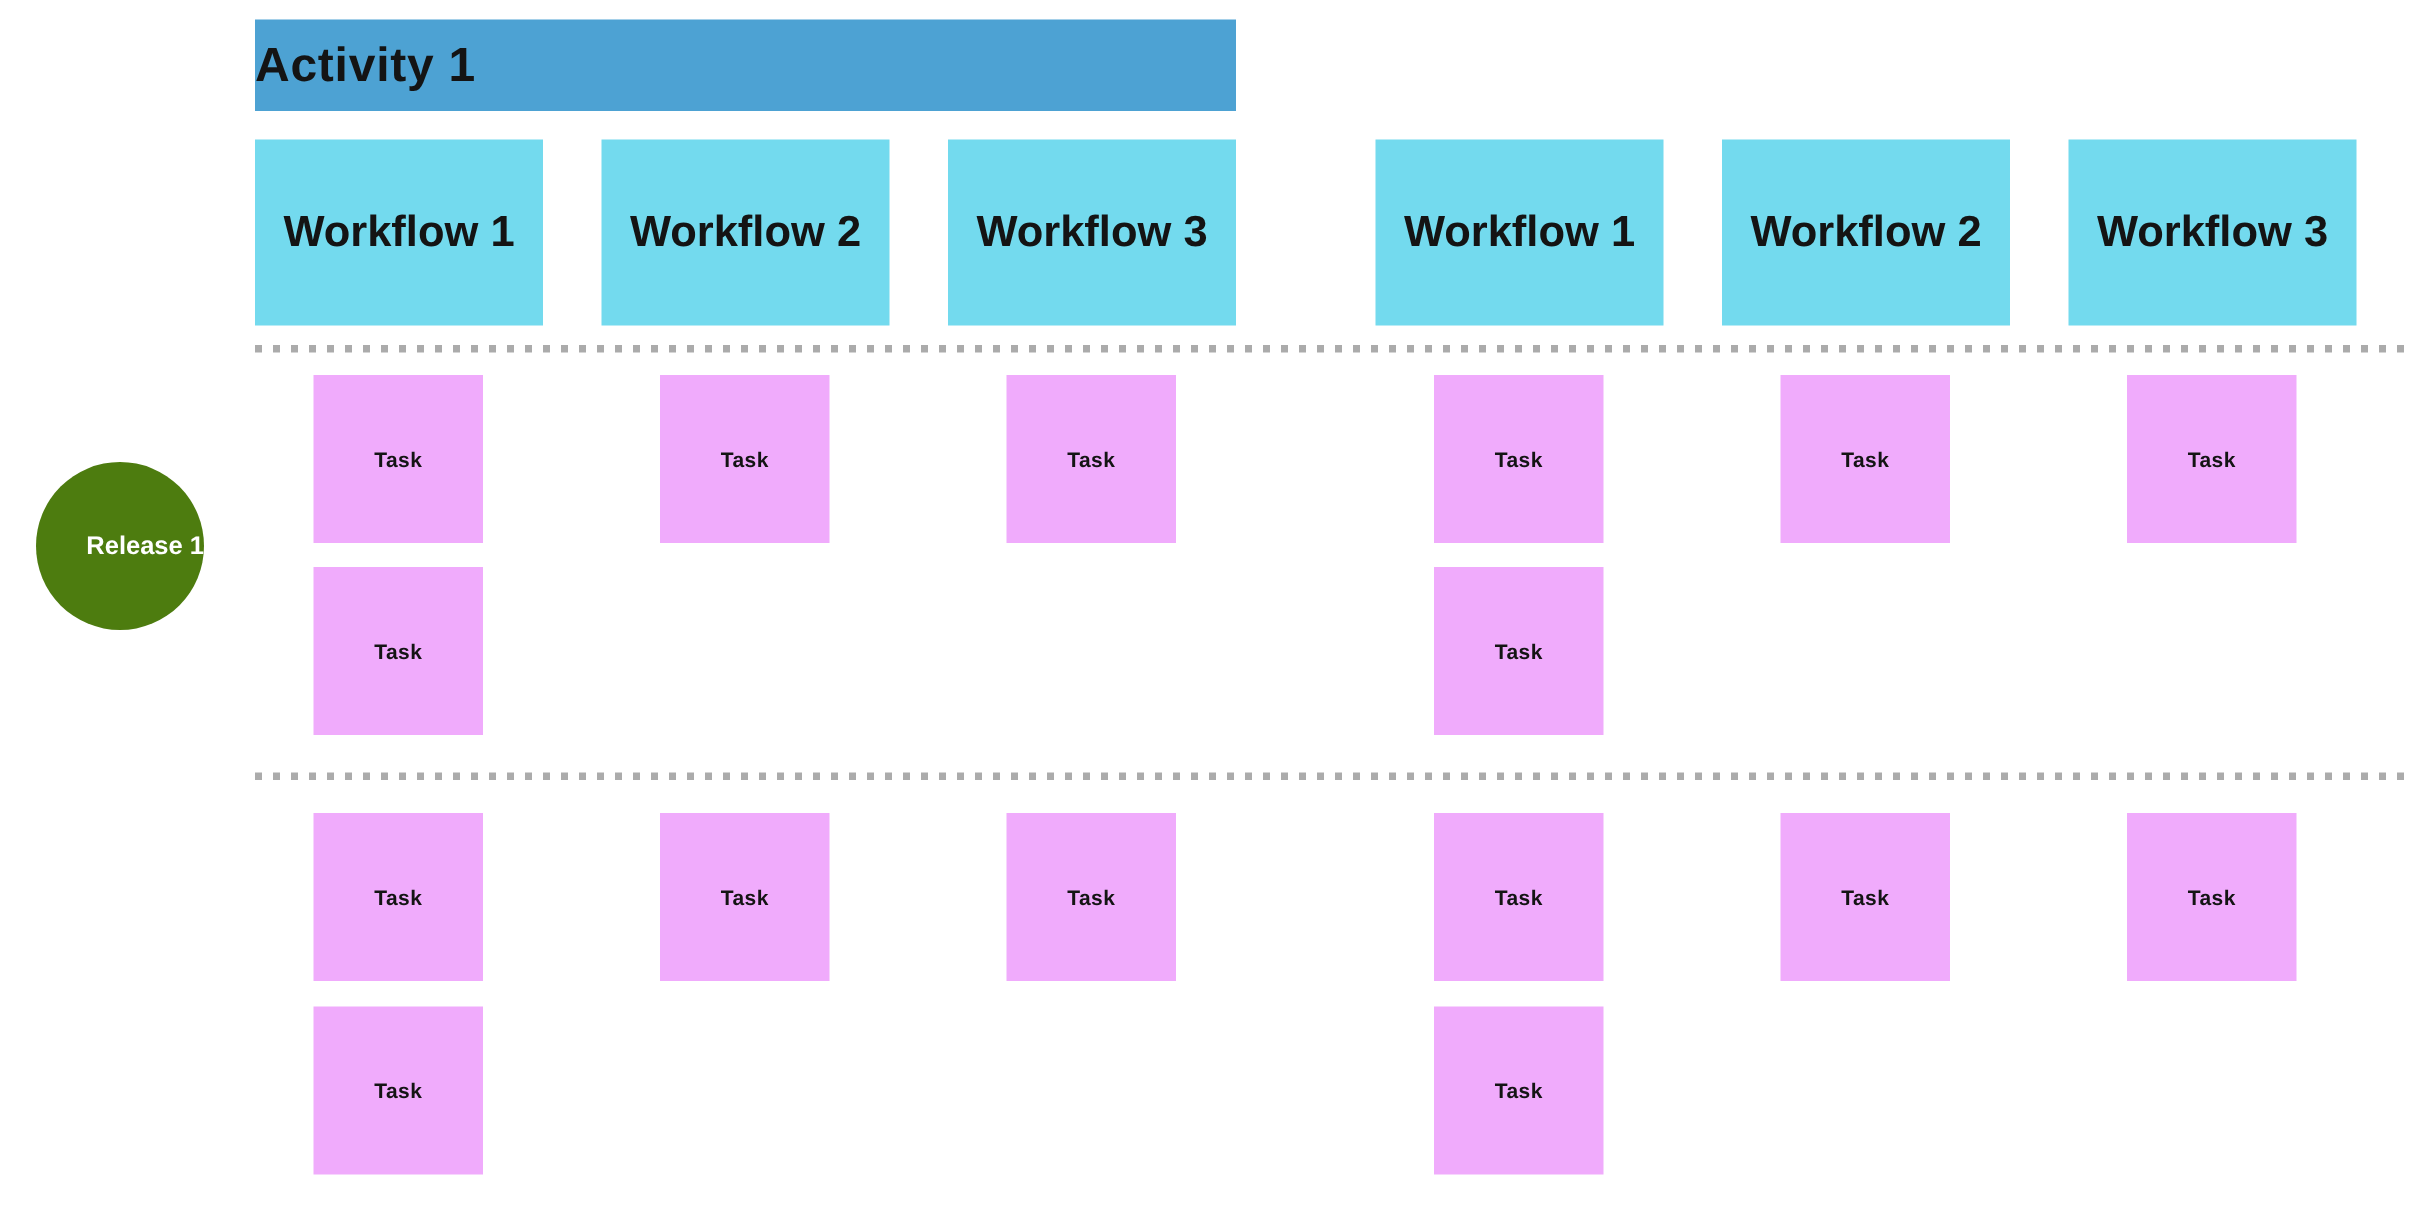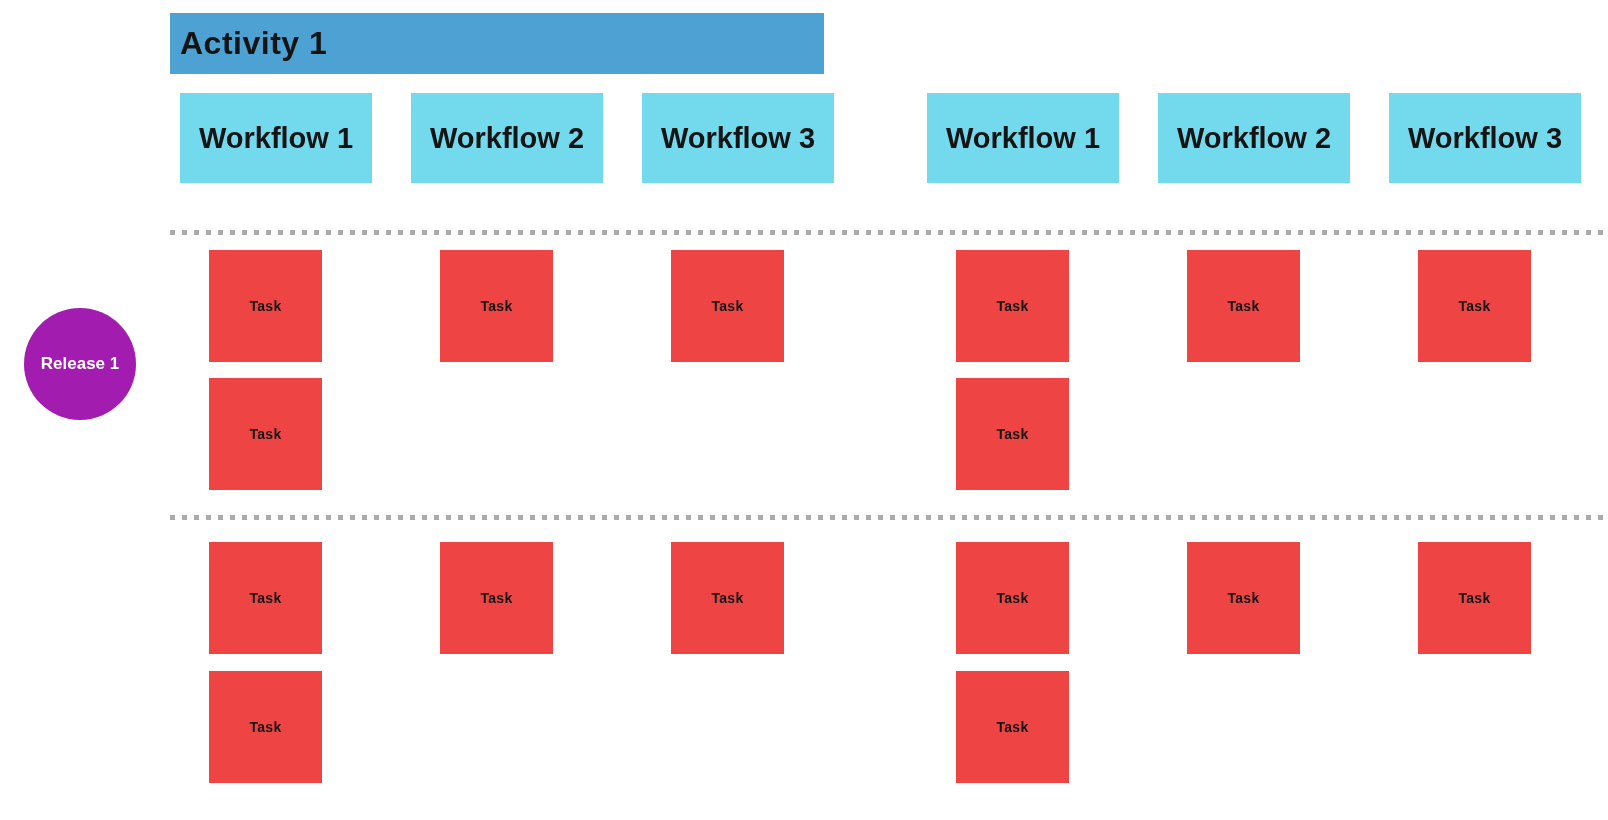--- a/index.html
+++ b/index.html
@@ -18,43 +18,41 @@
 
   
   .activity {
     position: absolute;
     top: 13px;
     height: 61px;
     width: 654px;
     background: #4da2d3;
     display: flex;
     align-items: center;
-    padding-left: 10px;
     box-sizing: border-box;
   }
   .activity span {
     font-size: 32px;
     font-weight: bold;
     color: #141414;
     letter-spacing: 0.5px;
   }
   .a1 { left: 170px; }
   .a2 { left: 917px; }
 
   
   .workflow {
     position: absolute;
     top: 93px;
-    height: 90px;
+    height: 124px;
     width: 192px;
     background: #73daee;
     display: flex;
     align-items: center;
     justify-content: center;
-    margin-left: 10px;
   }
   .workflow span {
     font-size: 29px;
     font-weight: bold;
     color: #141414;
     white-space: nowrap;
   }
   .c1 { left: 170px; }
   .c2 { left: 401px; }
   .c3 { left: 632px; }
@@ -74,42 +72,42 @@
   .d1 { top: 230px; }
   .d2 { top: 515px; }
 
   
   .release {
     position: absolute;
     left: 24px;
     width: 112px;
     height: 112px;
     border-radius: 50%;
-    background: #a21caf;
-    display: flex;
-    align-items: center;
-    justify-content: center;
+    background: #4d7c0f;
+    display: flex;
+    align-items: center;
+    justify-content: flex-end;
     text-align: center;
   }
   .release span {
     color: #ffffff;
     font-size: 17px;
     font-weight: bold;
     line-height: 1.3;
     white-space: pre-line;
   }
   .r1 { top: 308px; }
   .r2 { top: 588px; }
 
   
   .task {
     position: absolute;
     width: 113px;
     height: 112px;
-    background: #ef4444;
+    background: #f0abfc;
     display: flex;
     align-items: center;
     justify-content: center;
   }
   .task span {
     font-size: 14px;
     font-weight: bold;
     color: #141414;
     letter-spacing: 0.3px;
   }

